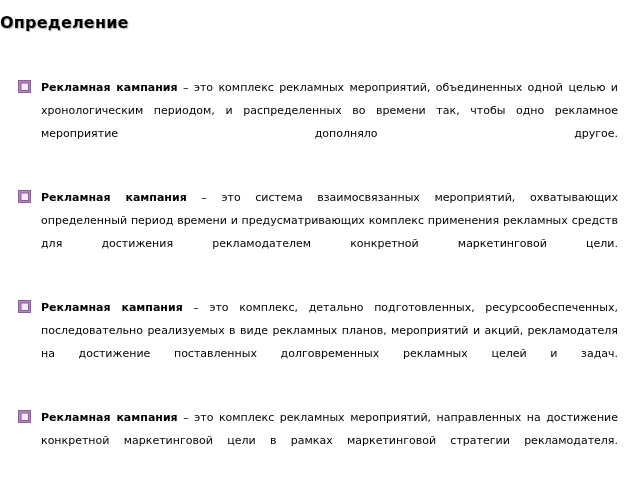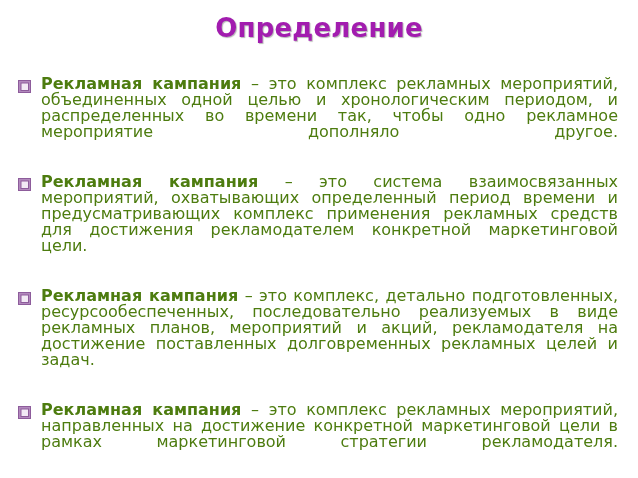--- a/index.html
+++ b/index.html
@@ -23,24 +23,23 @@
     position: relative;
     background: #ffffff;
   }
 
   
   .slide-title {
     position: absolute;
     left: 0;
     top: 14px;
     width: 638px;
-    text-align: center;
-    font-size: 26px;
+    font-size: 16px;
     font-weight: bold;
-    color: #a21caf;
+    color: #000000;
     letter-spacing: 0.2px;
     text-shadow: 1px 1px 1px rgba(90, 90, 90, 0.45);
     line-height: 1.1;
   }
 
   
   .body-list {
     position: absolute;
     left: 18px;
     top: 76px;
@@ -63,23 +62,23 @@
     margin-top: 4px;
     margin-right: 10px;
     position: relative;
   }
   .bullet-icon svg {
     display: block;
   }
 
   .bullet-text {
     flex: 1 1 auto;
-    font-size: 16px;
-    line-height: 16px;
-    color: #4d7c0f;
+    font-size: 11px;
+    line-height: 23px;
+    color: #000000;
     text-align: justify;
     text-justify: inter-word;
     hyphens: none;
   }
   .bullet-text .lead {
     font-weight: bold;
   }
 
   
   .bullet-text::after {

